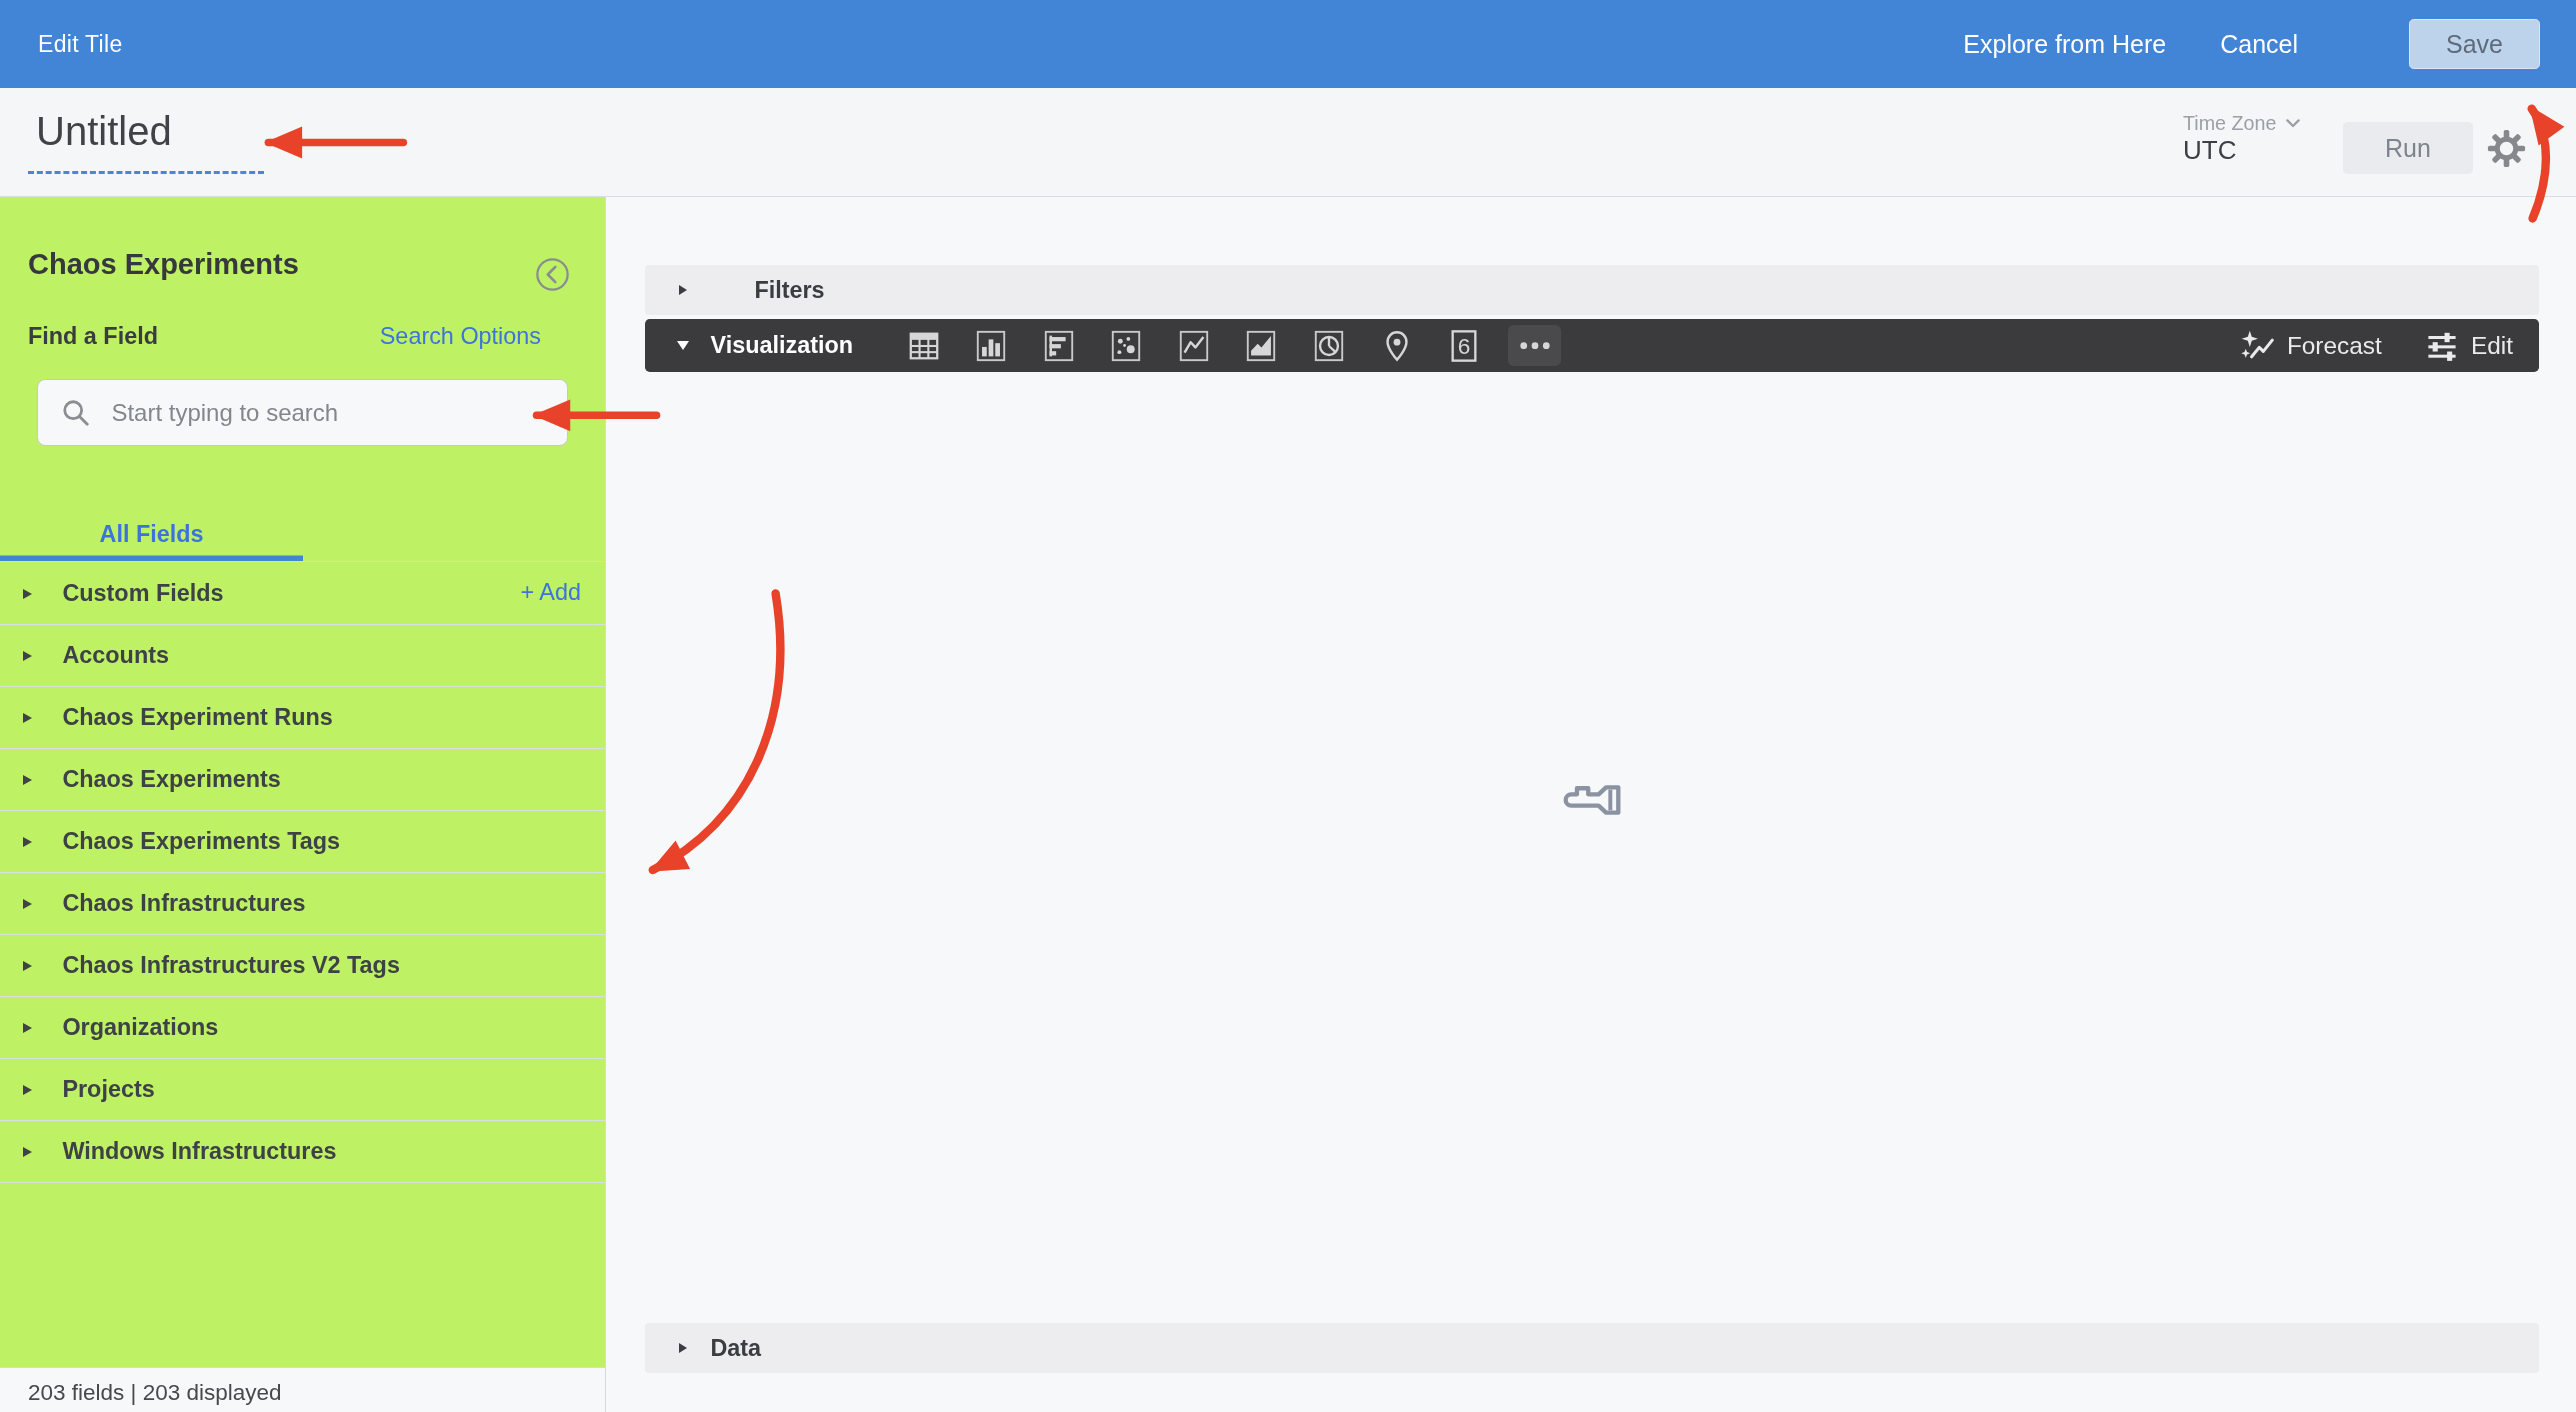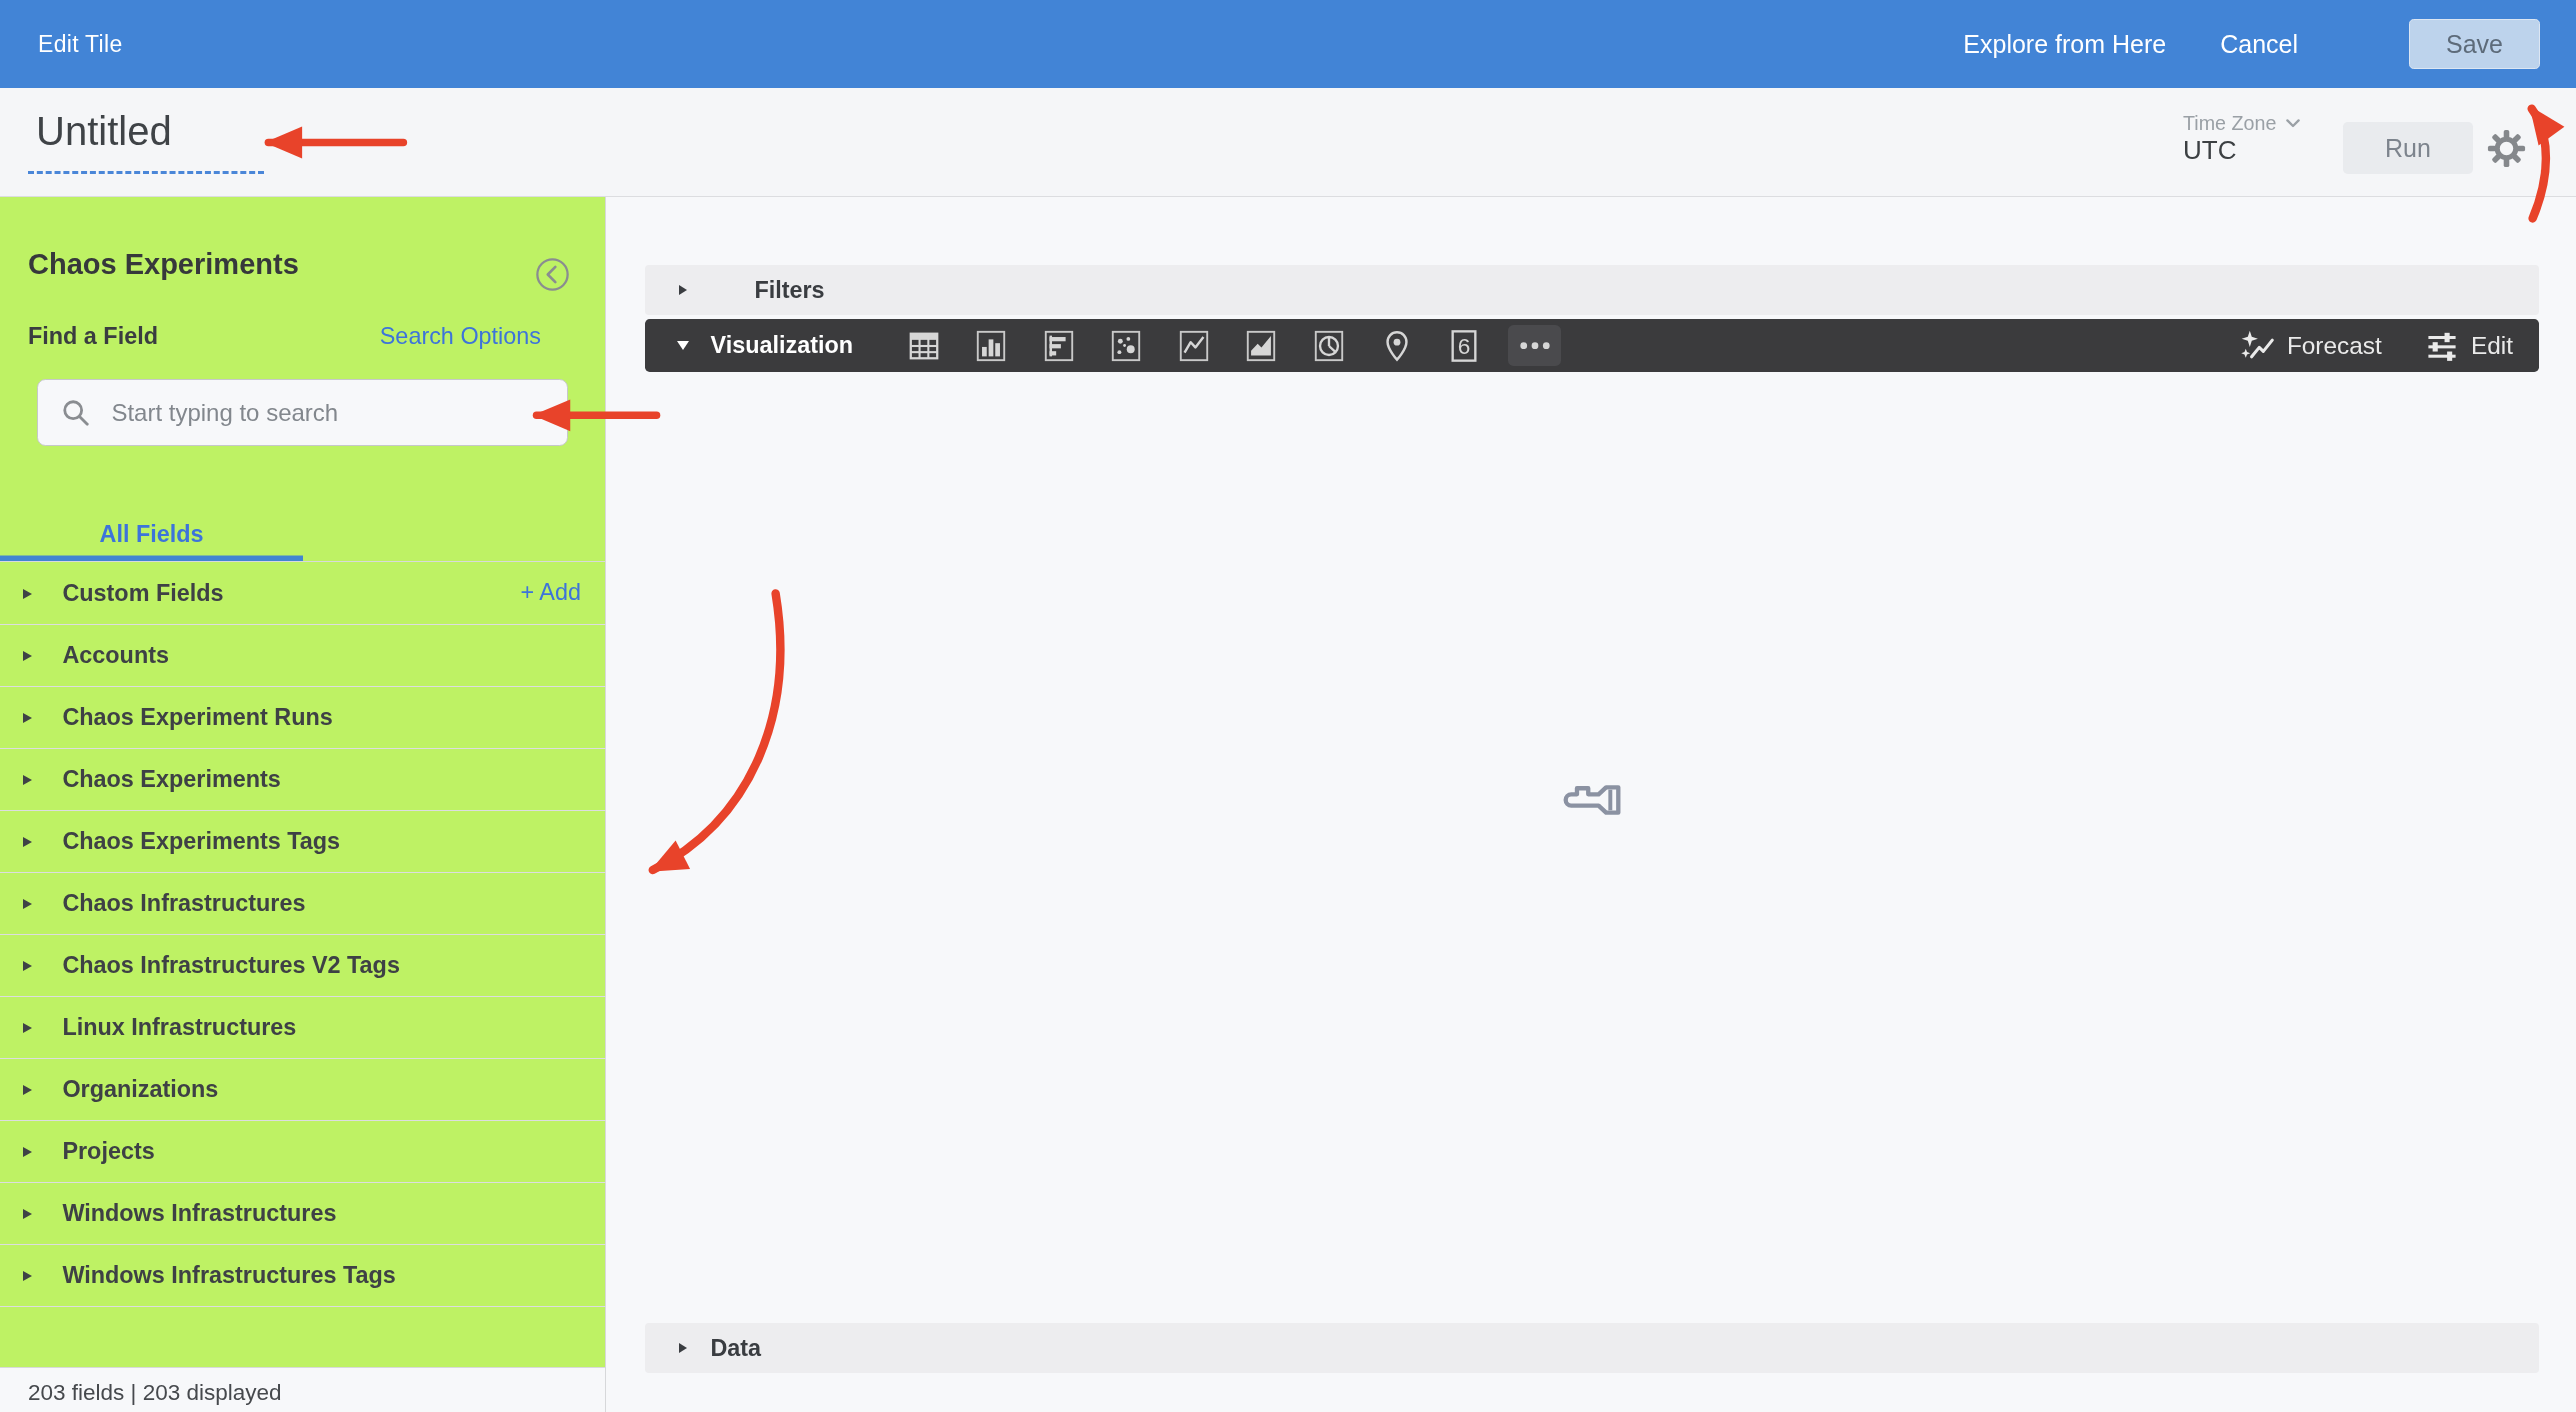--- a/index.html
+++ b/index.html
@@ -173,44 +173,36 @@
     <span class="tri-right"></span>
     <span class="field-label">Chaos Infrastructures</span>
   </div>
 
 
   <div class="field-row">
     <span class="tri-right"></span>
     <span class="field-label">Chaos Infrastructures V2 Tags</span>
   </div>
 
-  <div class="field-row">
-    <span class="tri-right"></span>
-    <span class="field-label">Linux Infrastructures</span>
-  </div>
 
   <div class="field-row">
     <span class="tri-right"></span>
     <span class="field-label">Organizations</span>
   </div>
 
   <div class="field-row">
     <span class="tri-right"></span>
     <span class="field-label">Projects</span>
   </div>
 
   <div class="field-row">
     <span class="tri-right"></span>
     <span class="field-label">Windows Infrastructures</span>
   </div>
 
-  <div class="field-row">
-    <span class="tri-right"></span>
-    <span class="field-label">Windows Infrastructures Tags</span>
-  </div>
 </div>
     <div class="sb-footer">203 fields | 203 displayed</div>
   </div>
 
   <div class="panel-bar filters-bar">
     <span class="tri-right small"></span>
     <span class="panel-label">Filters</span>
   </div>
 
   <div class="viz-bar">

